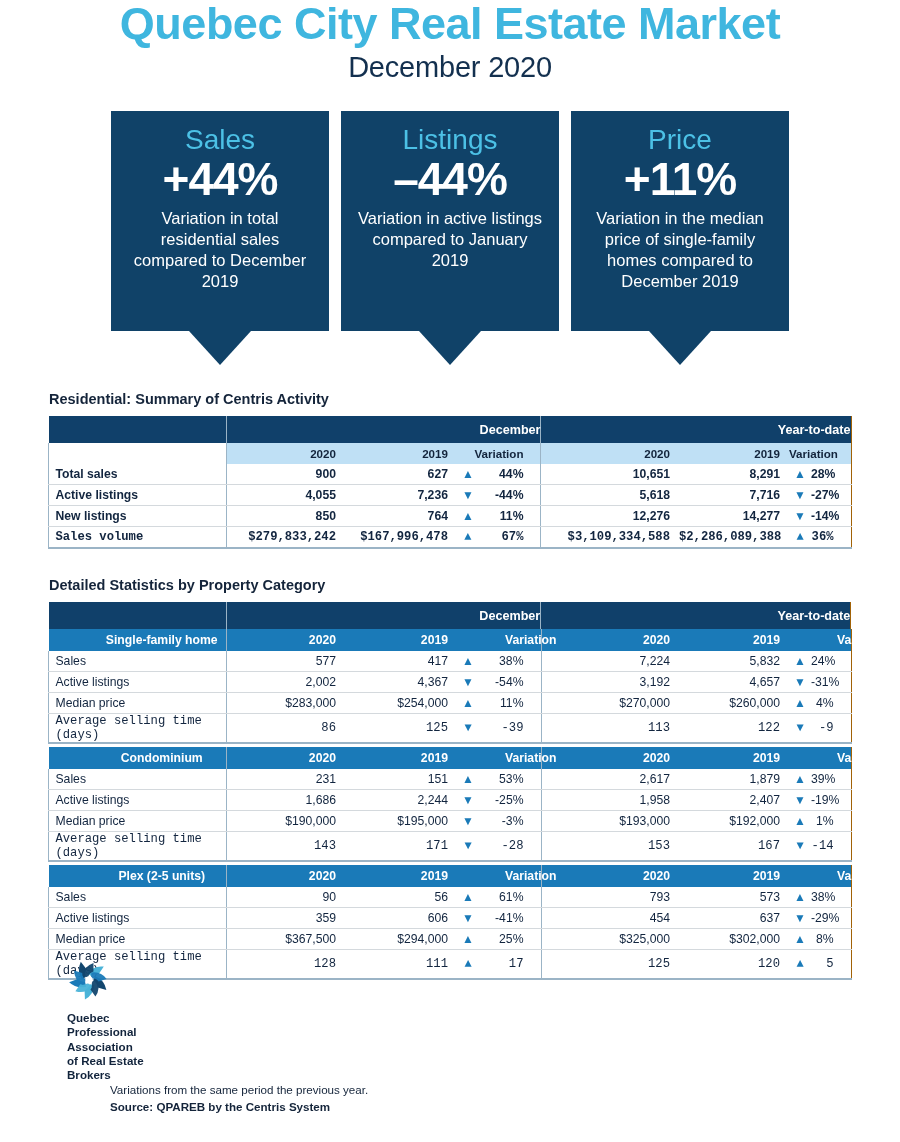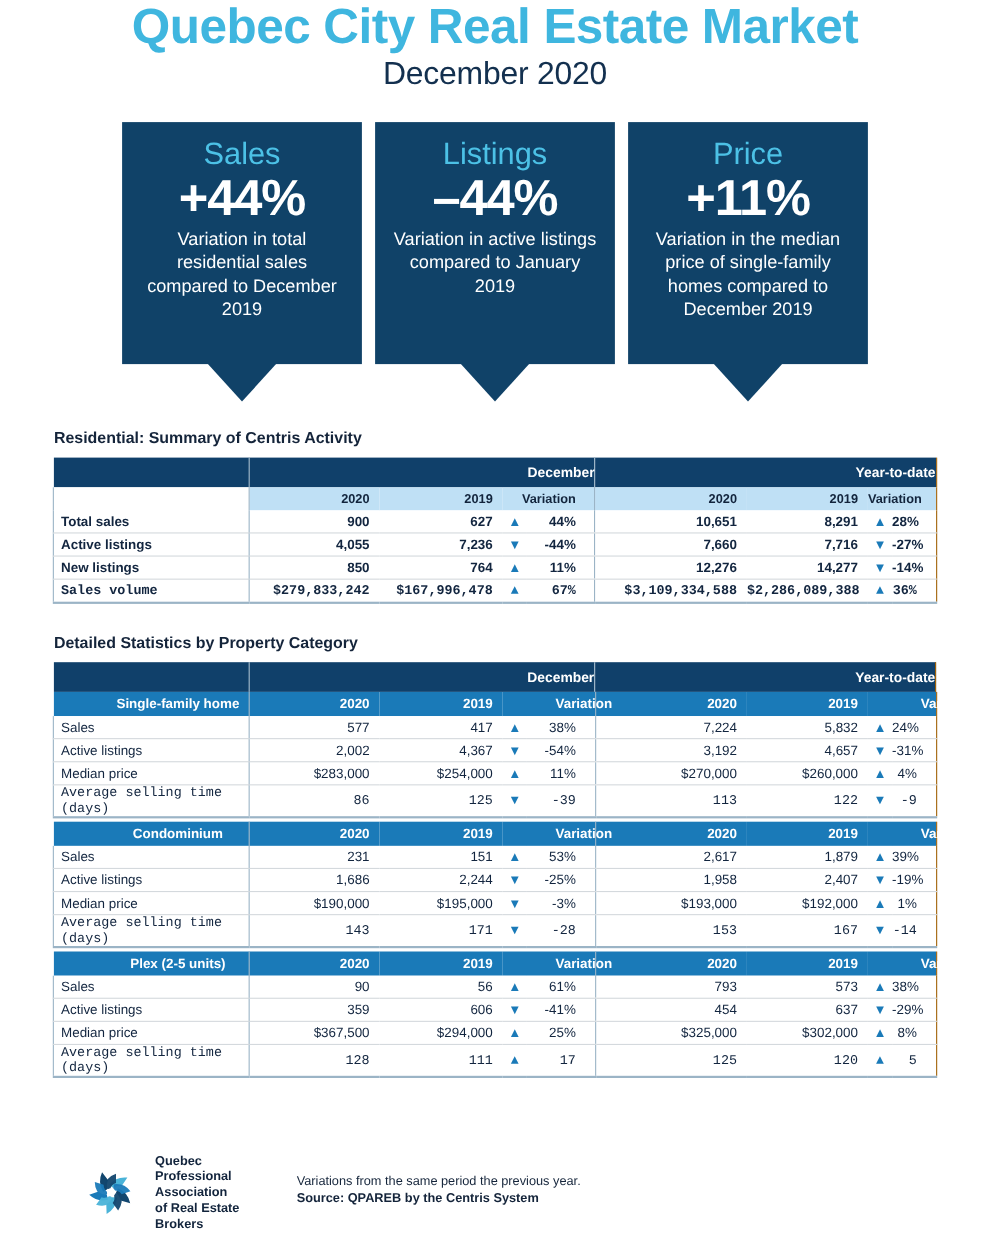--- a/index.html
+++ b/index.html
@@ -172,25 +172,25 @@
   .end-col { border-right: 1px solid #a16207; }
 
   tbody tr:last-child td { border-bottom: 2px solid #9bb4c6; font-family: Liberation Mono, monospace; }
 
   .cat-block tbody tr:last-child td { border-bottom: 2px solid #9bb4c6; }
   .cat-gap { height: 3px; }
 
   
   .footer {
     position: absolute;
-    left: 12px; right: 0;
+    left: 0; right: 0;
     bottom: 22px;
     display: flex;
-    align-items: center;
     padding-left: 58px;
+    flex-direction: column;
   }
   .logo-mark { width: 62px; height: 62px; flex: none; }
   .logo-text {
     margin-left: 9px;
     font-size: 11.6px;
     font-weight: bold;
     color: #12243c;
     line-height: 1.23;
   }
   .footer-notes {
@@ -284,21 +284,21 @@
       <td class="num">8,291</td>
       <td class="arrow">▲</td>
       <td class="var end-col">28%</td>
     </tr>
     <tr>
       <td class="label">Active listings</td>
       <td class="num">4,055</td>
       <td class="num">7,236</td>
       <td class="arrow">▼</td>
       <td class="var">-44%</td>
-      <td class="num sep-col">7,660</td>
+      <td class="num sep-col">5,618</td>
       <td class="num">7,716</td>
       <td class="arrow">▼</td>
       <td class="var end-col">-27%</td>
     </tr>
     <tr>
       <td class="label">New listings</td>
       <td class="num">850</td>
       <td class="num">764</td>
       <td class="arrow">▲</td>
       <td class="var">11%</td>

